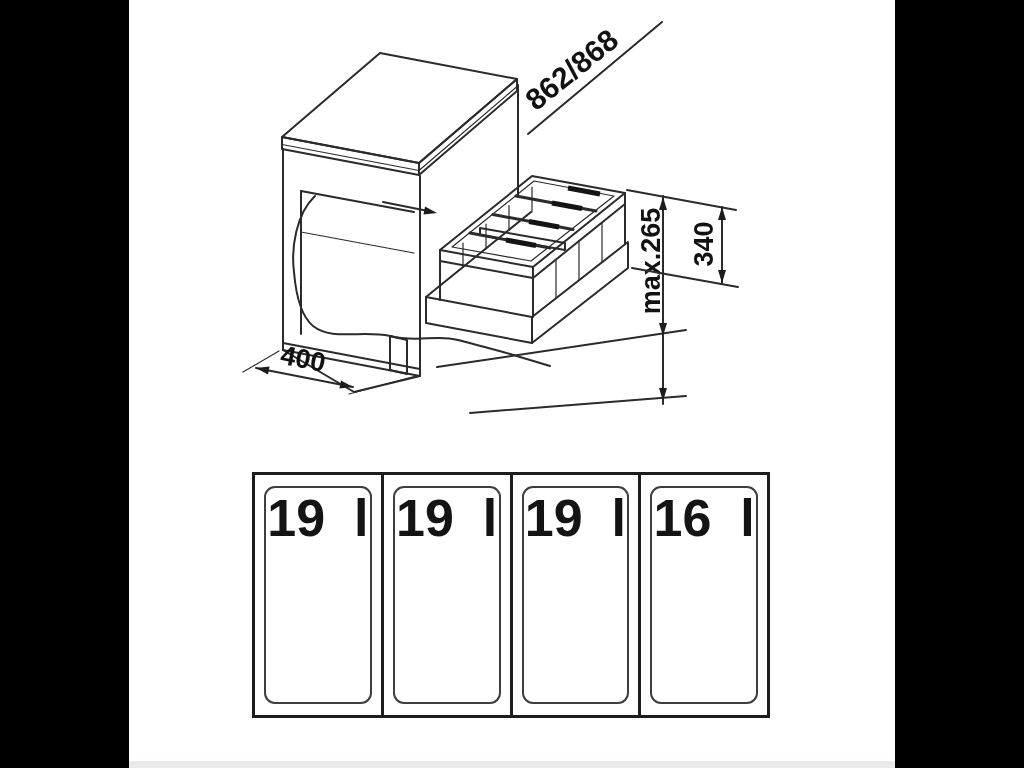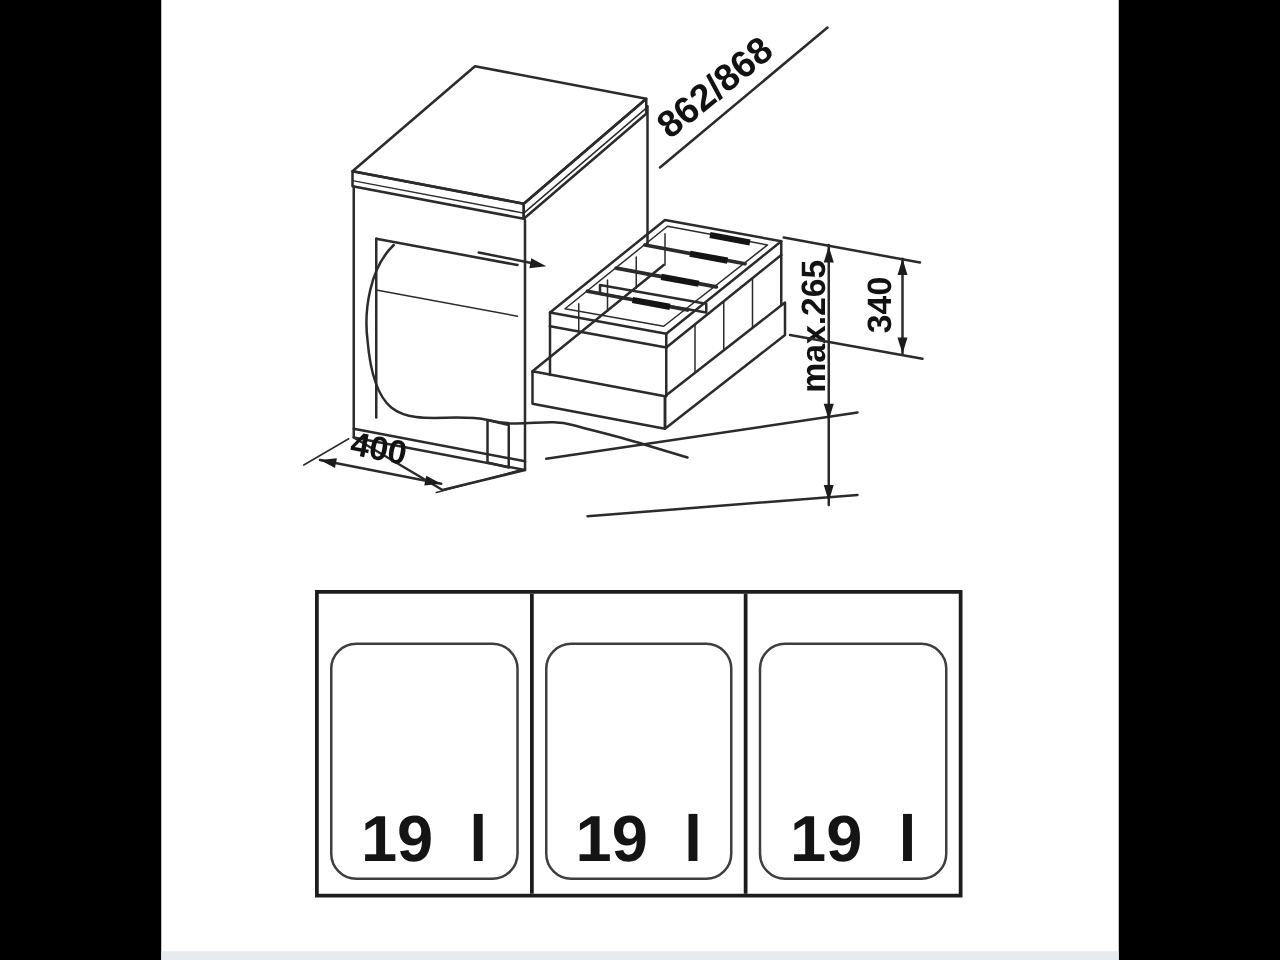--- a/index.html
+++ b/index.html
@@ -12,22 +12,22 @@
   .bar{stroke-width:3;}
   .grip{stroke:#141414;stroke-width:5;stroke-linecap:butt;}
   .arr{fill:#1c1c1c;stroke:none;}
   .dimtext{fill:#121212;font-weight:700;font-family:"Liberation Sans",sans-serif;}
   
   .plan{position:absolute;left:252px;top:472px;width:518px;height:246px;
         border:3px solid #1d1d1d;box-sizing:border-box;display:flex;background:#fff;}
   .plan-cell{flex:1;position:relative;}
   .plan-cell + .plan-cell{border-left:3px solid #1d1d1d;}
   .bin{position:absolute;left:9px;right:9px;top:11px;bottom:11px;
-       border:2px solid #3e3e3e;border-radius:21px;
-       display:flex;align-items:flex-end;justify-content:center;margin-top:28px;}
+       border:2px solid #3e3e3e;border-radius:11px;
+       display:flex;align-items:flex-start;justify-content:center;}
   .bin-label{font-size:52px;font-weight:700;color:#141414;white-space:pre;letter-spacing:0px;}
 </style>
 </head>
 <body>
 
 <div class="canvas">
   <div class="footer-strip"></div>
 </div>
 
 <svg class="drawing-svg" viewBox="0 0 1024 768">
@@ -143,13 +143,18 @@
   <div class="plan-cell">
     <div class="bin">
       <span class="bin-label">19  l</span>
     </div>
   </div>
   <div class="plan-cell">
     <div class="bin">
       <span class="bin-label">19  l</span>
     </div>
   </div>
+  <div class="plan-cell">
+    <div class="bin">
+      <span class="bin-label">16  l</span>
+    </div>
+  </div>
 </div>
 
 </body></html>

